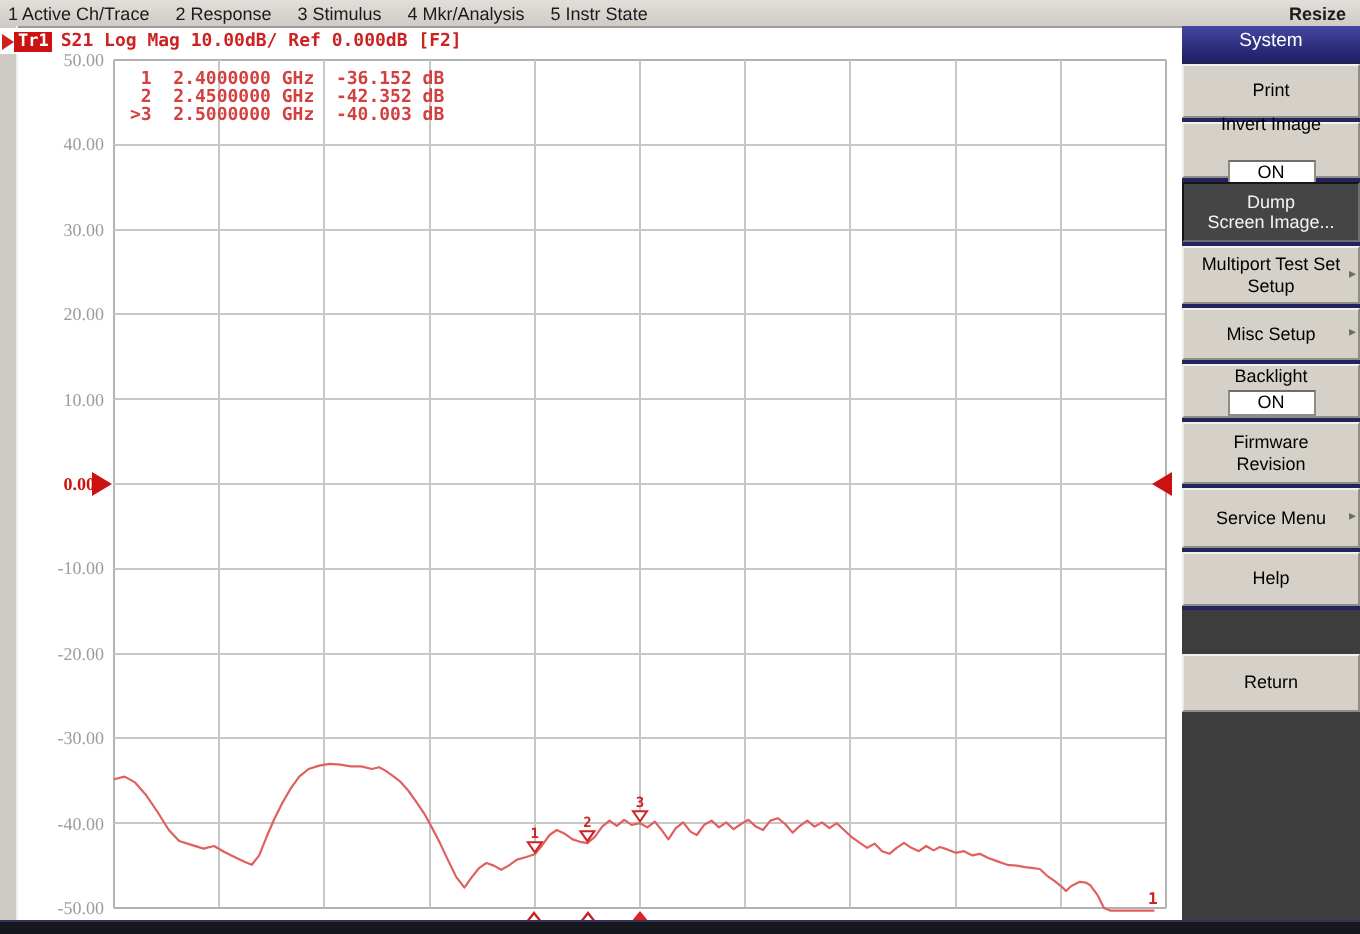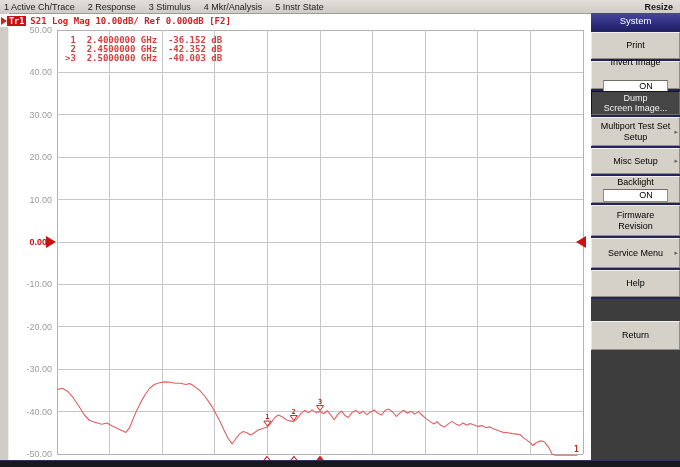--- a/index.html
+++ b/index.html
@@ -17,21 +17,21 @@
   .left-strip{position:absolute;left:0;top:13px;width:8px;height:447px;
               background:#cfccc6;border-right:1px solid #efeeea;}
   .status-line{position:absolute;left:0;top:14px;width:583px;height:13px;
                display:flex;align-items:center;background:#fff;
                font-family:"DejaVu Sans Mono",monospace;font-weight:bold;font-size:9px;}
   .tr-pointer{width:0;height:0;border-top:4px solid transparent;border-bottom:4px solid transparent;
               border-left:6px solid #cc2222;margin-left:1px;}
   .tr-badge{background:#cc1111;color:#fff;padding:0 2px;margin-left:0;font-size:8.5px;}
   .tr-text{color:#cc2222;margin-left:4px;white-space:pre;}
   .ylabel{position:absolute;left:4px;width:48px;text-align:right;font-size:9px;
-          color:#9b9b9b;font-family:Liberation Sans, sans-serif;}
+          color:#9b9b9b;font-family:Liberation Serif, serif;}
   .ylabel.ref{color:#cc1111;font-weight:bold;}
   .readout{position:absolute;left:65px;top:36px;font-family:"DejaVu Sans Mono",monospace;
            font-weight:bold;font-size:9px;line-height:9px;color:#d24040;white-space:pre;}
   .ref-tri-left{position:absolute;left:46px;top:236px;width:0;height:0;
                 border-top:6px solid transparent;border-bottom:6px solid transparent;
                 border-left:10px solid #cc1111;}
   .ref-tri-right{position:absolute;left:576px;top:236px;width:0;height:0;
                  border-top:6px solid transparent;border-bottom:6px solid transparent;
                  border-right:10px solid #cc1111;}
   .axis-mkr{position:absolute;top:455px;}
@@ -43,21 +43,21 @@
   .sk-btn{position:relative;display:flex;flex-direction:column;justify-content:center;
           align-items:center;background:#d5d1c9;color:#000;font-size:9px;line-height:10.5px;
           text-align:center;border-top:1px solid #f2f1ed;border-left:1px solid #eceae5;
           border-bottom:1px solid #8f8d86;border-right:1px solid #8f8d86;box-sizing:border-box;}
   .sk-btn.header{background:linear-gradient(180deg,#4646a0,#20206a);color:#fff;
                  font-size:9.5px;border:none;}
   .sk-btn.selected{background:#454545;color:#f4f4f4;border-top:1px solid #161616;
                    border-left:1px solid #161616;border-bottom:1px solid #6e6e6e;
                    border-right:1px solid #6e6e6e;}
   .sk-on{display:block;background:#fff;border:1px solid #8f8d86;border-top-color:#6f6d66;
-         width:42px;height:11px;line-height:11px;margin-top:1px;font-size:9px;color:#000;padding-left:21px;}
+         width:42px;height:11px;line-height:11px;margin-top:1px;font-size:9px;color:#000;}
   .sk-arrow{position:absolute;right:1px;top:50%;transform:translateY(-50%);
             font-size:7px;color:#6b6962;}
   .bottombar{position:absolute;left:0;top:460px;width:680px;height:7px;
              background:#17171e;border-top:1px solid #34345a;box-sizing:border-box;}
 </style>
 </head>
 <body>
 
 <div class="screen">
 
@@ -150,21 +150,21 @@
       <div class="sk-sep"></div>
       <div class="sk-btn " style="height: 27px;">
         <span>Print</span>
       </div>
       <div class="sk-sep"></div>
       <div class="sk-btn " style="height: 28px; gap: 12px;">
         <span>Invert Image</span>
         <span class="sk-on">ON</span>
       </div>
       <div class="sk-sep"></div>
-      <div class="sk-btn selected" style="height: 24px; text-align: center;">
+      <div class="sk-btn selected" style="height: 30px; text-align: center;">
         <span>Dump</span>
         <span>Screen Image...</span>
       </div>
       <div class="sk-sep"></div>
       <div class="sk-btn " style="height: 29px;">
         <span>Multiport Test Set</span>
         <span>Setup</span>
         <span class="sk-arrow">▸</span>
       </div>
       <div class="sk-sep"></div>

